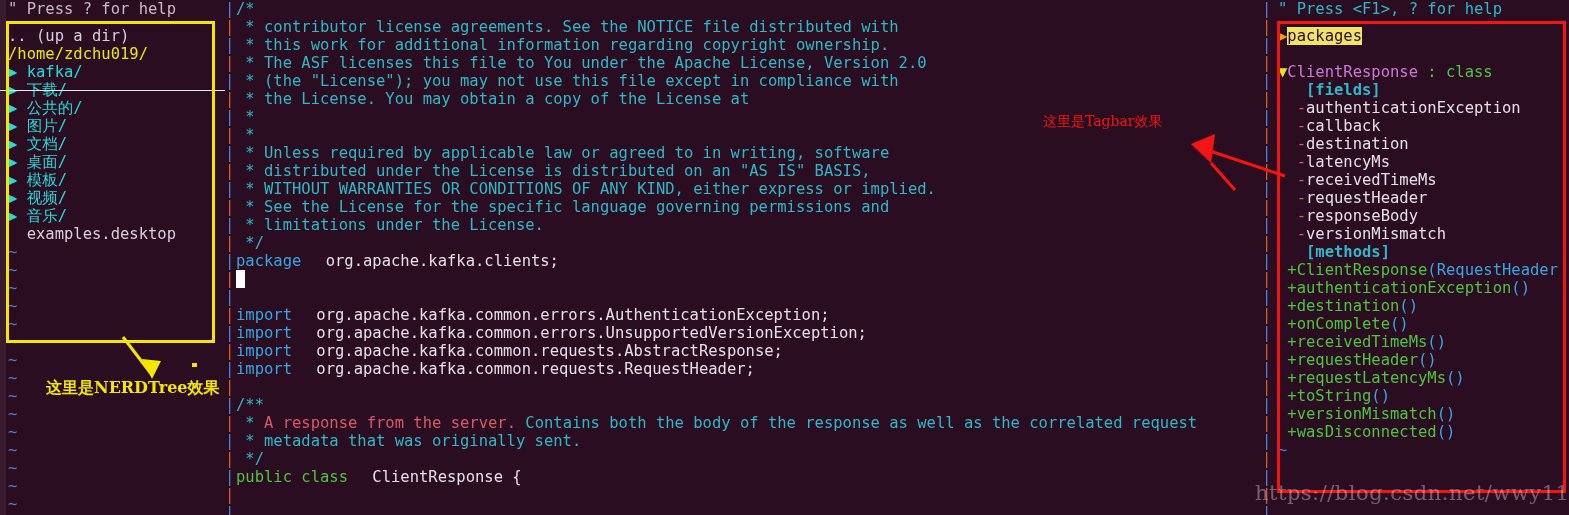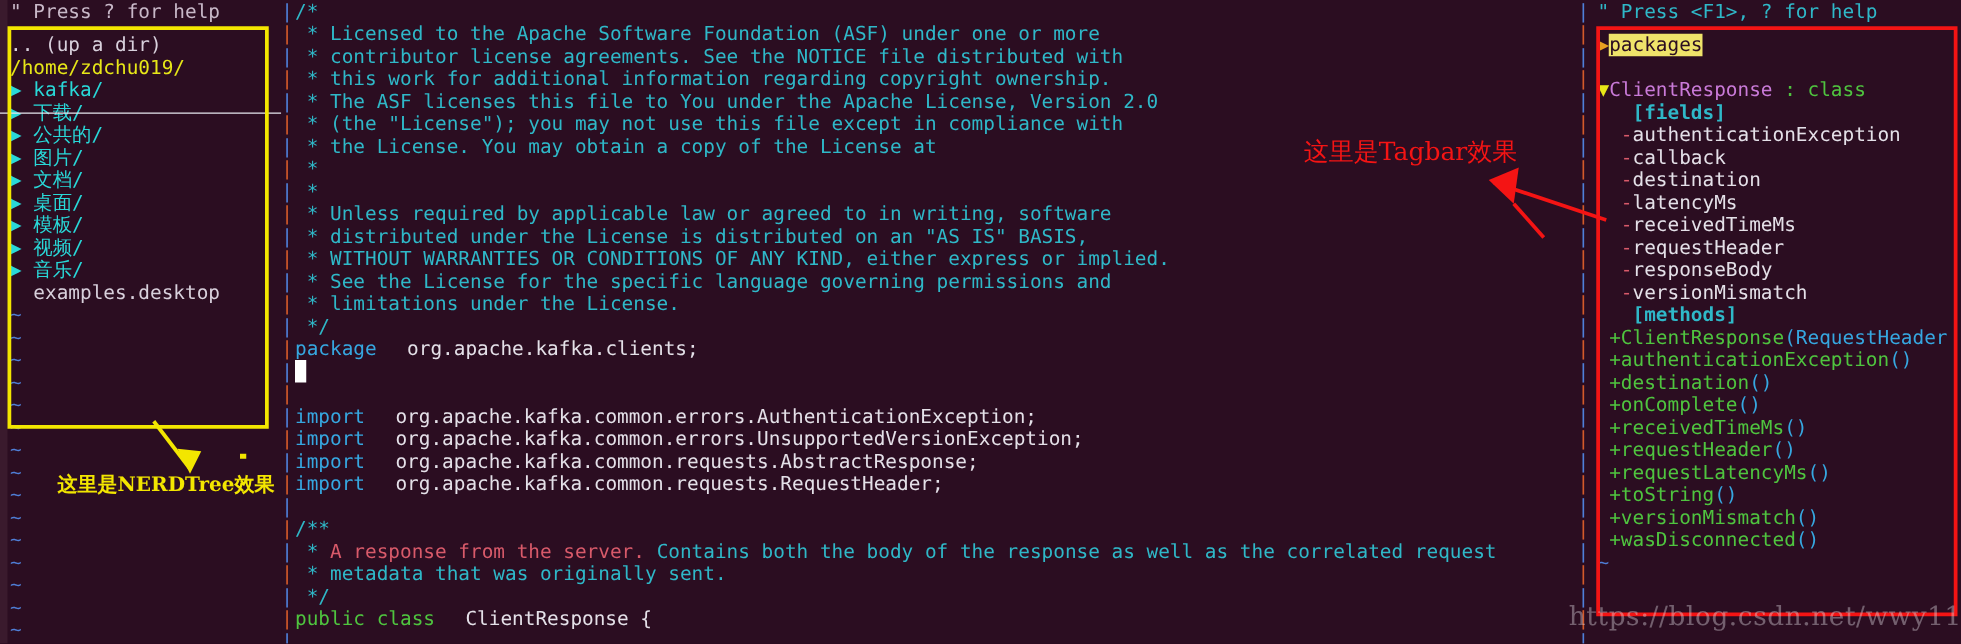--- a/index.html
+++ b/index.html
@@ -117,21 +117,21 @@
     width:289px; height:472px;
     border:3px solid #f41414;
     box-sizing:border-box;
     pointer-events:none;
   }
   #tag-annot-arrow { position:absolute; left:1185px; top:118px; }
   #tag-annot-text {
     position:absolute; left:1043px; top:112px;
     color:#f41414;
     font-family:"DejaVu Serif","Liberation Serif",serif;
-    font-size:20px; white-space:nowrap;
+    font-size:14px; white-space:nowrap;
   }
 
   
   #watermark {
     position:absolute; left:1255px; top:484px;
     color: rgba(225,220,228,0.40);
     font-family:"DejaVu Serif","Liberation Serif",serif;
     font-size:21px; white-space:nowrap;
     letter-spacing:0.5px;
   }
@@ -212,21 +212,20 @@
       <div class="bar">|</div>
       <div class="bar o">|</div>
       <div class="bar">|</div>
       <div class="bar o">|</div>
       <div class="bar">|</div>
     </div>
 
   <div id="editor">
     <div id="code">
         <div class="row"><span class="c-comment">/*</span></div>
-        <div class="row"><span class="c-comment"> * Licensed to the Apache Software Foundation (ASF) under one or more</span></div>
         <div class="row"><span class="c-comment"> * contributor license agreements. See the NOTICE file distributed with</span></div>
         <div class="row"><span class="c-comment"> * this work for additional information regarding copyright ownership.</span></div>
         <div class="row"><span class="c-comment"> * The ASF licenses this file to You under the Apache License, Version 2.0</span></div>
         <div class="row"><span class="c-comment"> * (the "License"); you may not use this file except in compliance with</span></div>
         <div class="row"><span class="c-comment"> * the License. You may obtain a copy of the License at</span></div>
         <div class="row"><span class="c-comment"> *</span></div>
         <div class="row"><span class="c-comment"> *</span></div>
         <div class="row"><span class="c-comment"> * Unless required by applicable law or agreed to in writing, software</span></div>
         <div class="row"><span class="c-comment"> * distributed under the License is distributed on an "AS IS" BASIS,</span></div>
         <div class="row"><span class="c-comment"> * WITHOUT WARRANTIES OR CONDITIONS OF ANY KIND, either express or implied.</span></div>

